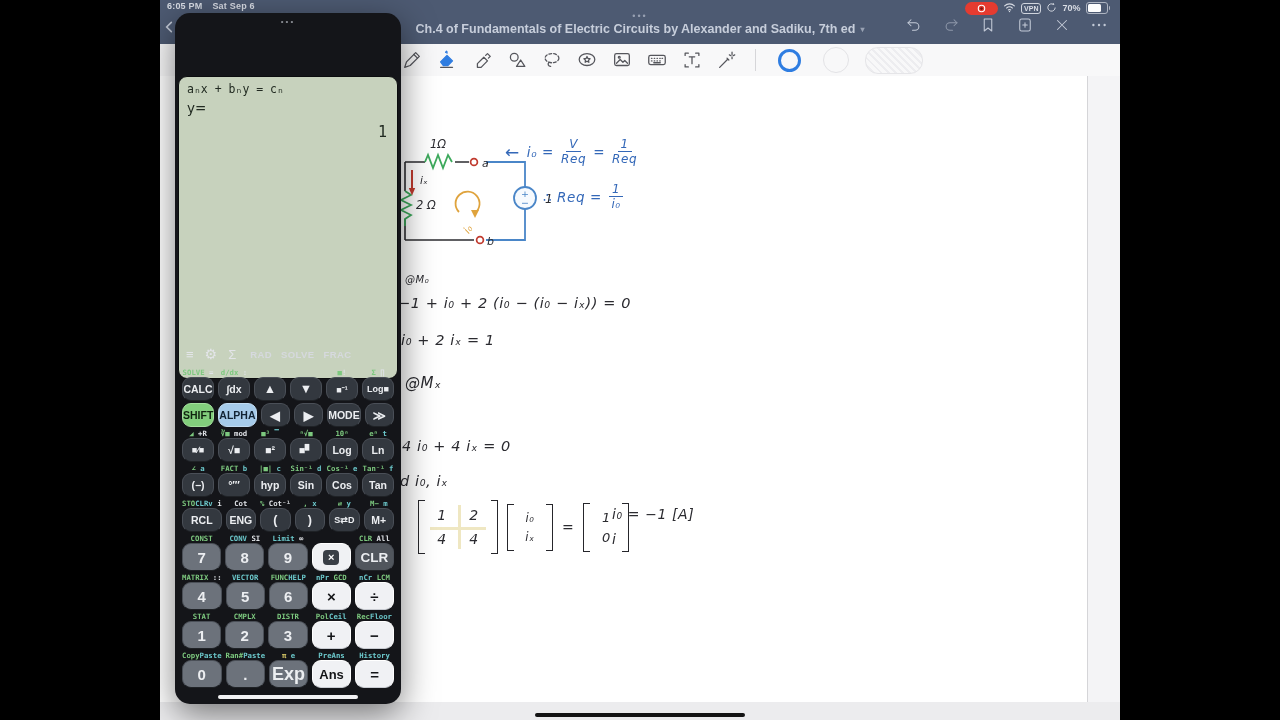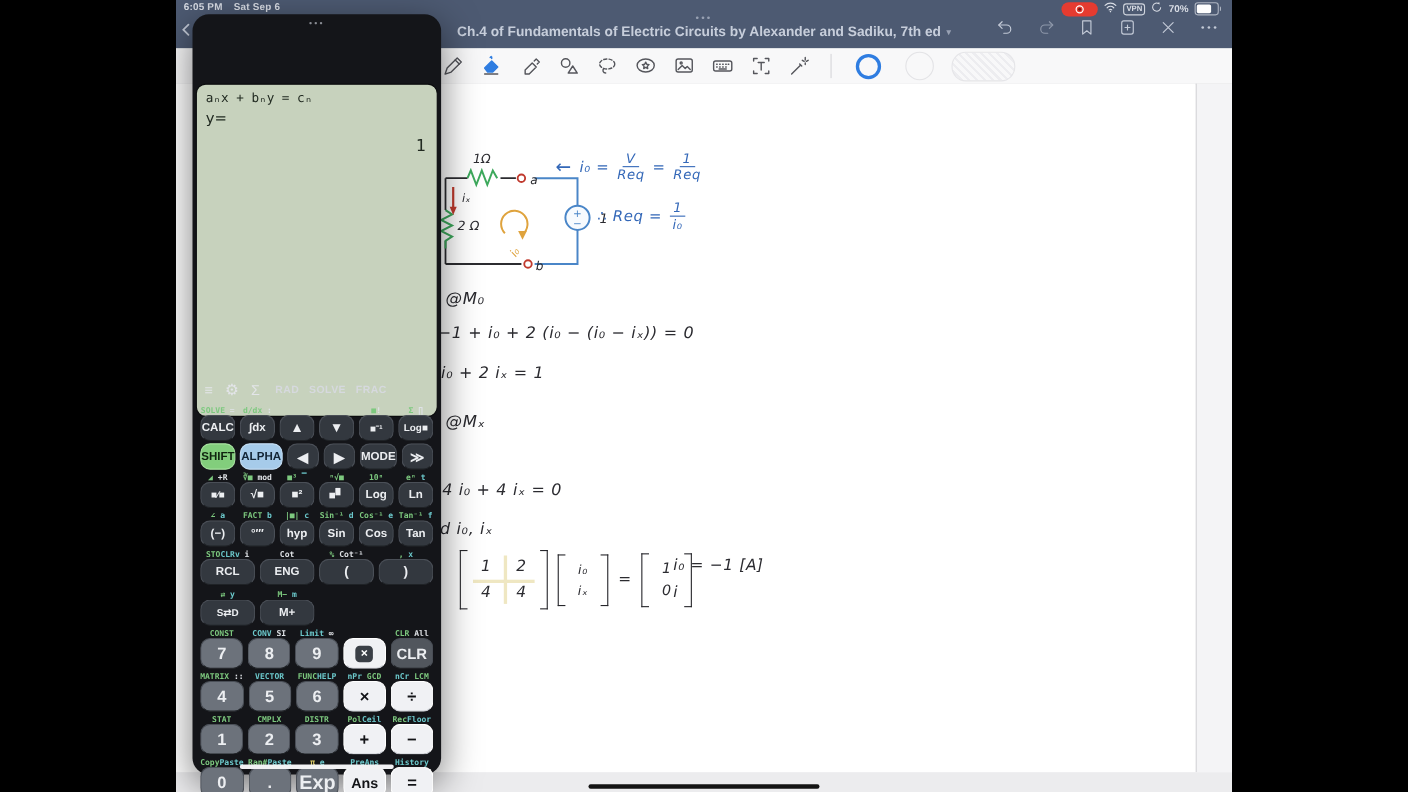--- a/index.html
+++ b/index.html
@@ -307,21 +307,21 @@
           </span>
       </div>
       <div class="ink-row hw ink" style="left:383px;top:107px;">
         <span>∴  Req =</span>
         <span class="frac">
             <span class="fn">1</span>
             <span class="fd">i₀</span>
           </span>
       </div>
 
-      <div class="hw hw-line" style="left:245px;top:186px;font-size:15px;">@M₀</div>
+      <div class="hw hw-line" style="left:245px;top:198px;font-size:10px;">@M₀</div>
       <div class="hw hw-line" style="left:238px;top:219px;">−1 + i₀ + 2 (i₀ − (i₀ − iₓ)) = 0</div>
       <div class="hw hw-line" style="left:241px;top:256px;">i₀ + 2 iₓ  =  1</div>
 
       <div class="hw hw-line" style="left:245px;top:298px;font-size:15px;">@Mₓ</div>
       <div class="hw hw-line" style="left:242px;top:362px;">4 i₀ + 4 iₓ = 0</div>
 
       <div class="hw hw-line" style="left:240px;top:397px;">d  i₀, iₓ</div>
       <div class="mx-row hw" style="left:258px;top:424px;">
         <span class="mtx">
           <span class="br l"></span>
@@ -471,21 +471,21 @@
             </div>
             <div class="kcell">
               <div class="sub"><span class="c-g">Cos⁻¹</span><span class="c-c"> e</span></div>
               <div class="key  sm">Cos</div>
             </div>
             <div class="kcell">
               <div class="sub"><span class="c-g">Tan⁻¹</span><span class="c-c"> f</span></div>
               <div class="key  sm">Tan</div>
             </div>
           </div>
-          <div class="krow" style="grid-template-columns: repeat(4, 1fr);">
+          <div class="krow" style="grid-template-columns: repeat(6, 1fr);">
             <div class="kcell">
               <div class="sub"><span class="c-g">STO</span><span class="c-c">CLRv</span><span class="c-w"> i</span></div>
               <div class="key  sm">RCL</div>
             </div>
             <div class="kcell">
               <div class="sub"><span class="c-w">Cot</span></div>
               <div class="key  sm">ENG</div>
             </div>
             <div class="kcell">
               <div class="sub"><span class="c-g">%</span><span class="c-w"> Cot⁻¹</span></div>

